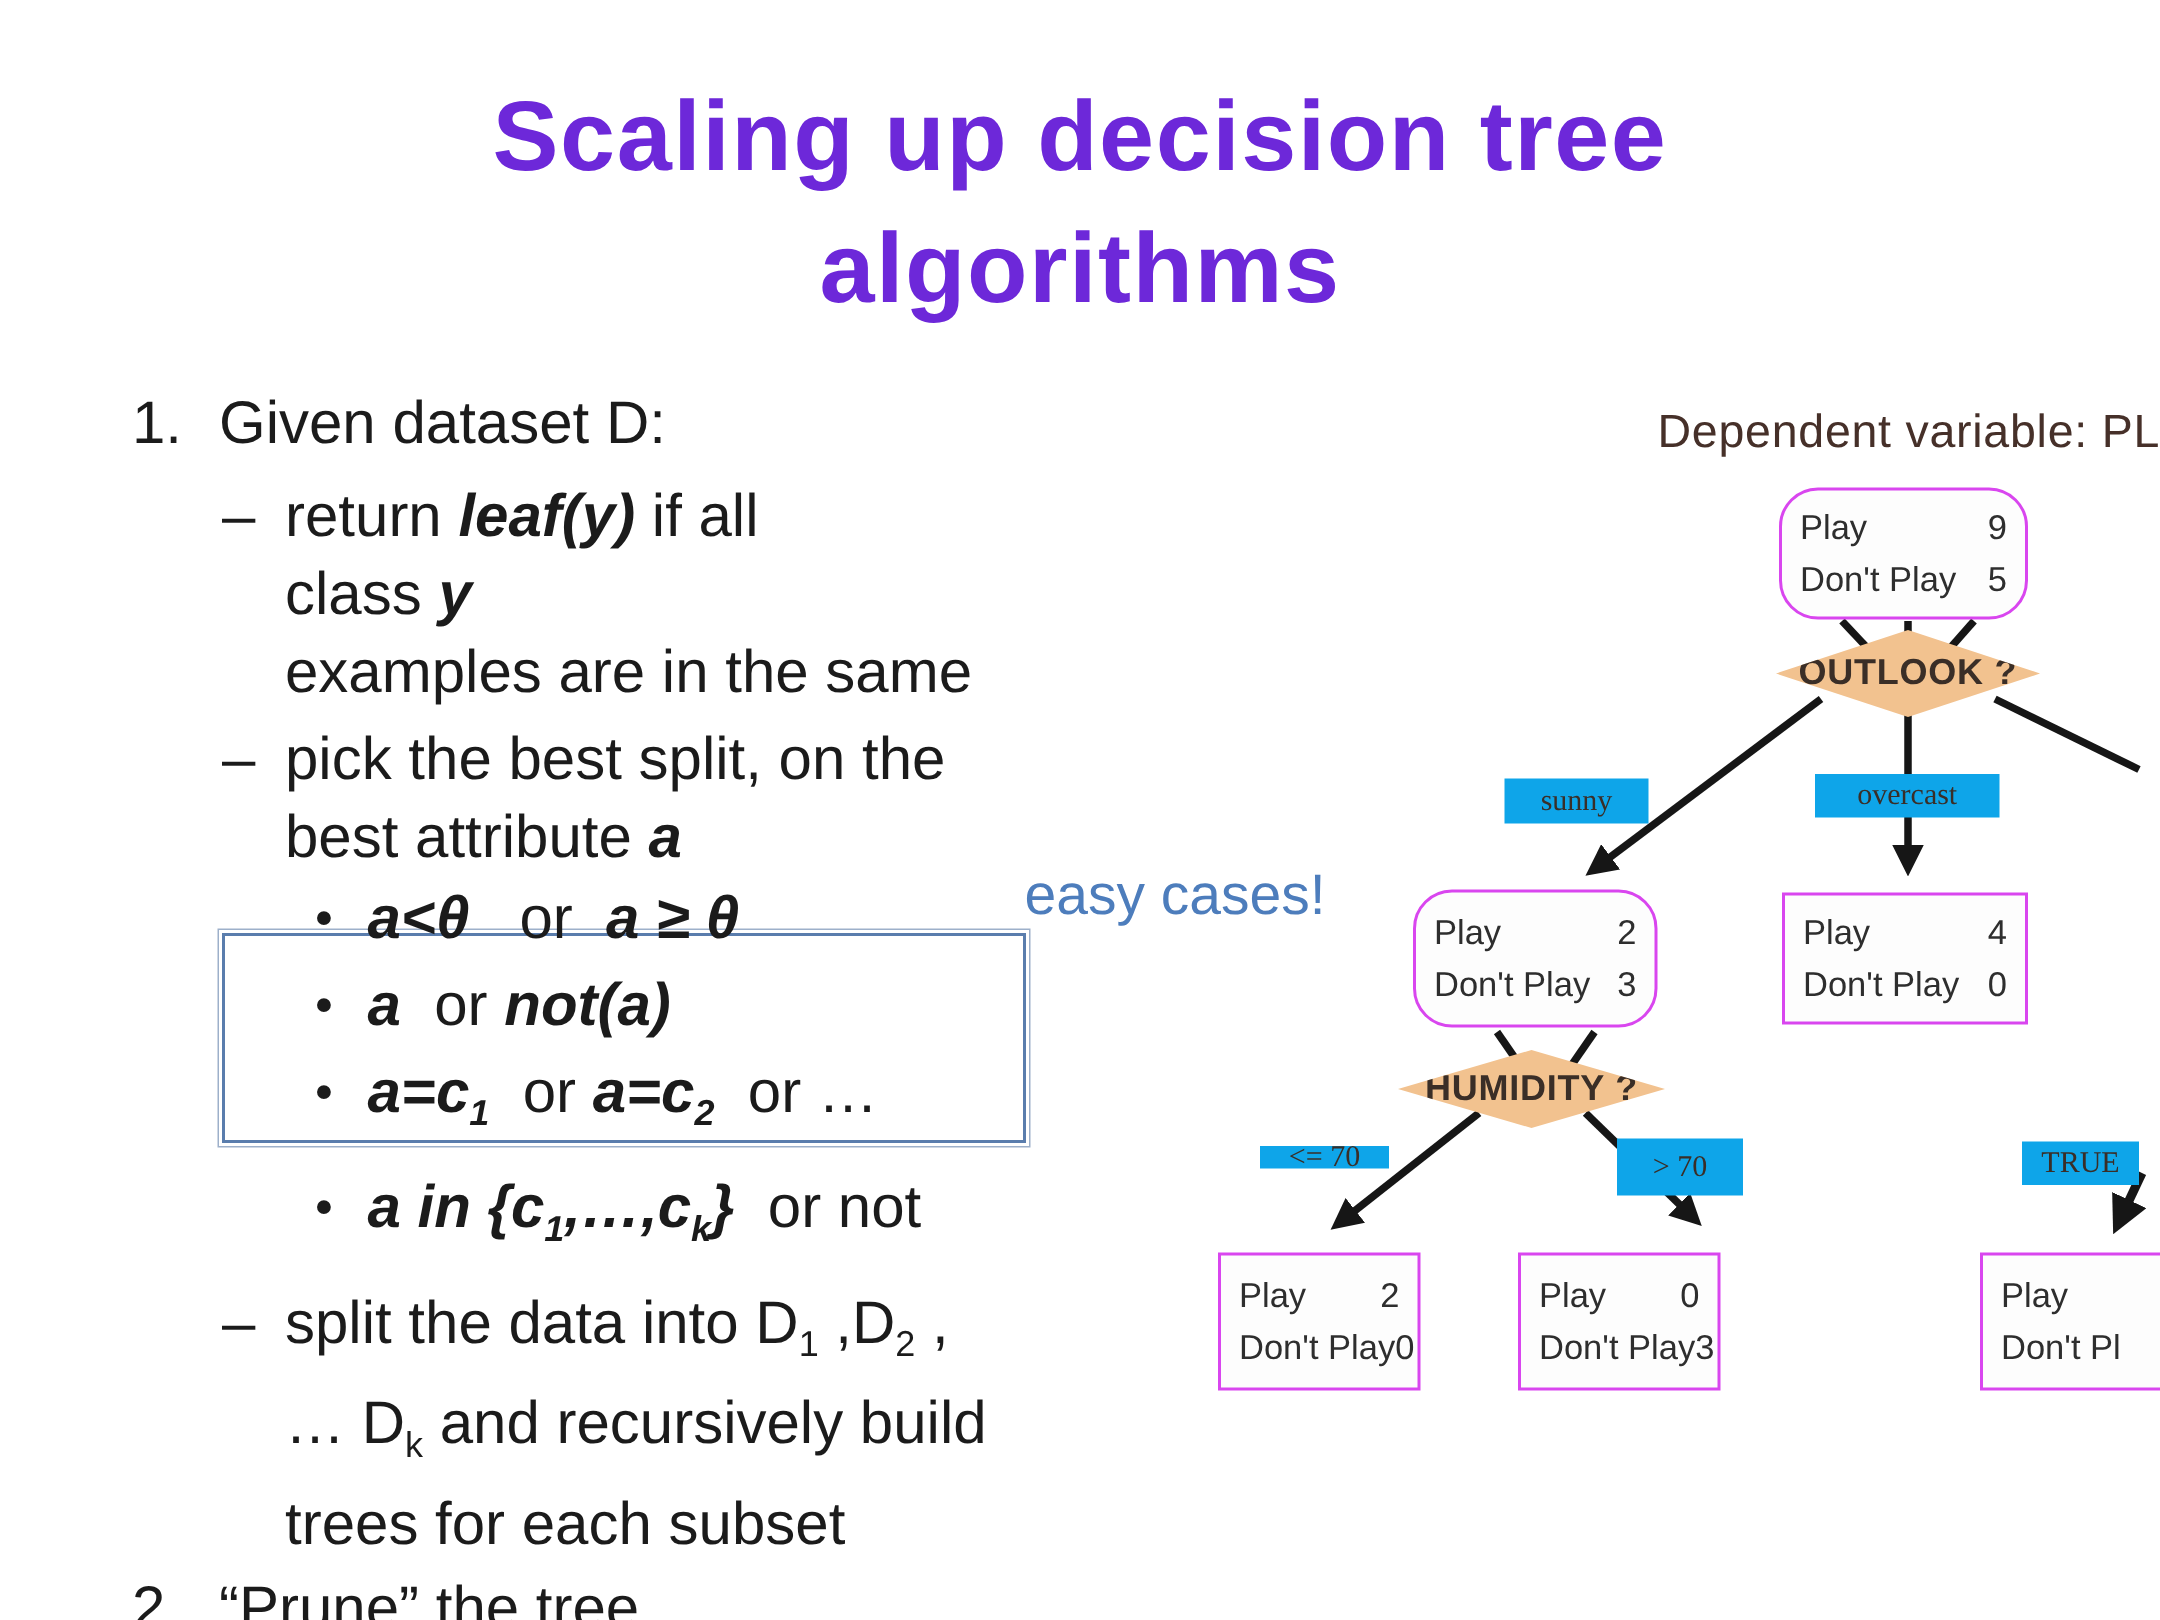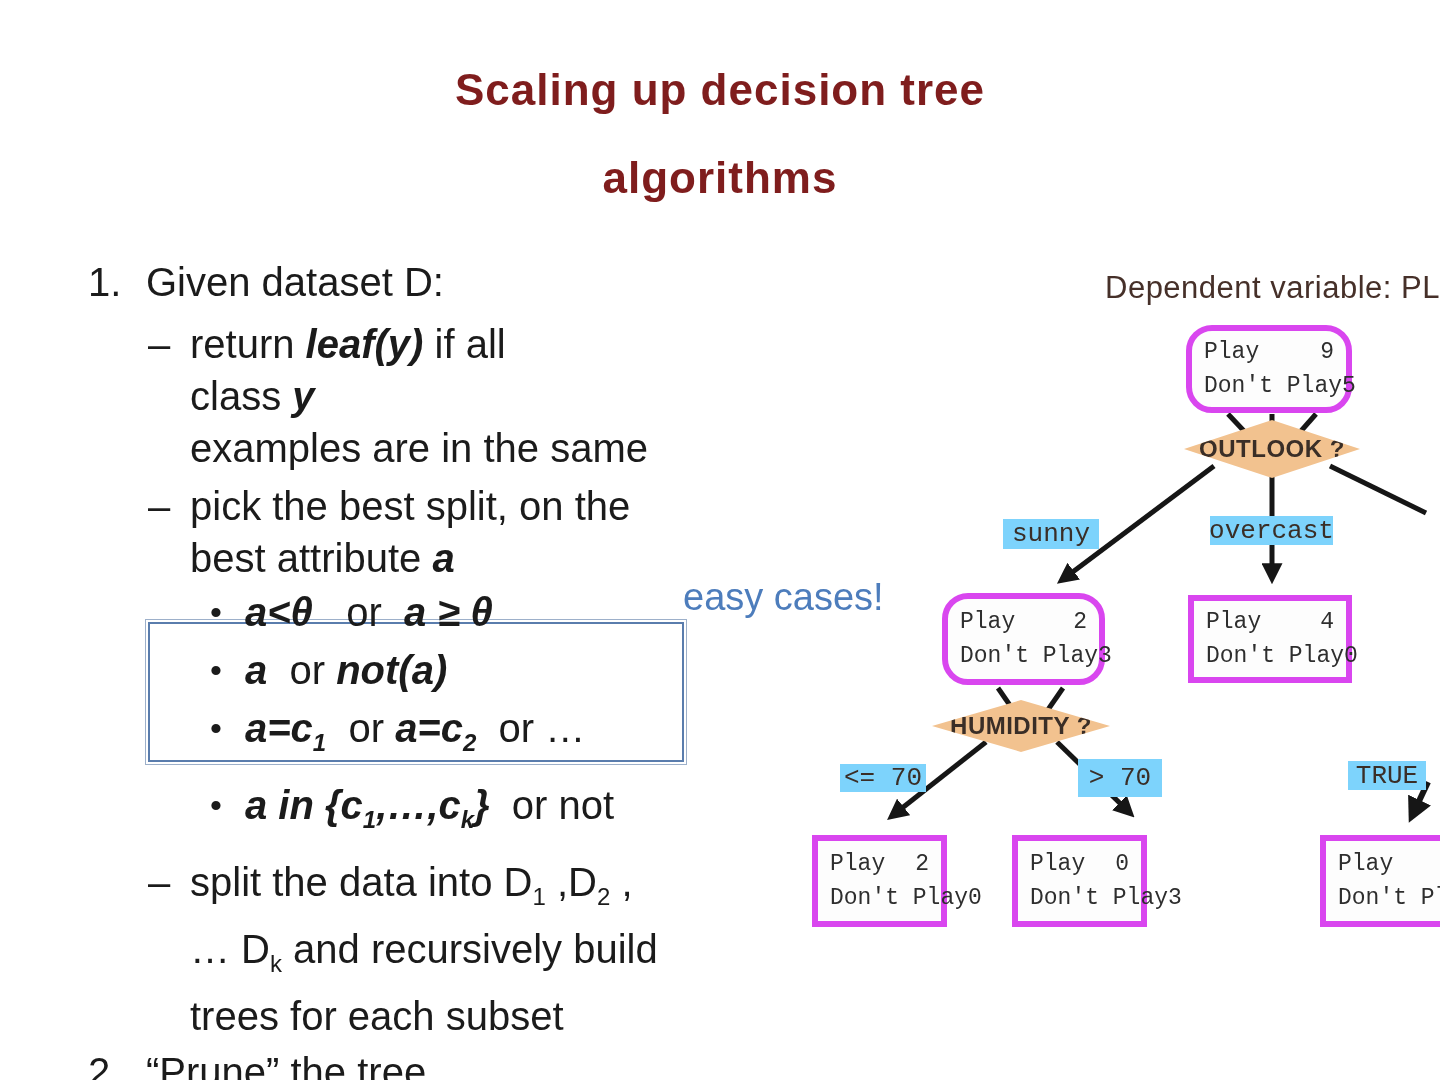--- a/index.html
+++ b/index.html
@@ -3,21 +3,21 @@
 <meta charset="utf-8">
 <style>
   html,body{margin:0;padding:0;}
   body{
     width:1440px;height:1080px;overflow:hidden;position:relative;
     background:#ffffff;font-family:"Liberation Sans",sans-serif;
   }
   
   .title{
     position:absolute;top:46px;left:0;width:1440px;text-align:center;
-    font-weight:bold;font-size:44px;line-height:88px;color:#7f1d1d;
+    font-weight:bold;font-size:66px;line-height:88px;color:#6d28d9;
     letter-spacing:1px;
   }
   
   .outline{
     position:absolute;left:88px;top:256px;width:700px;
     font-size:40px;line-height:52px;color:#1b1b1b;z-index:2;
   }
   .row{display:flex;align-items:flex-start;}
   .num{width:58px;flex:none;}
   .lvl2{padding-left:60px;}
@@ -39,37 +39,37 @@
     text-align:right;
   }
   
   .tree{position:absolute;left:760px;top:250px;width:700px;height:720px;}
   .tree svg{position:absolute;left:0;top:0;z-index:1;}
   .caption{
     position:absolute;left:345px;top:20px;font-size:31px;color:#463029;
     white-space:nowrap;z-index:2;letter-spacing:0.5px;
   }
   .tnode{
-    position:absolute;background:#fdfdfd;border:6px solid #d946ef;
+    position:absolute;background:#fdfdfd;border:2px solid #d946ef;
     display:flex;flex-direction:column;justify-content:center;gap:8px;
     padding:4px 12px;box-sizing:border-box;z-index:3;
-    font-family:Liberation Mono, monospace;font-size:23px;color:#2e2e2e;
+    font-family:Liberation Sans, sans-serif;font-size:23px;color:#2e2e2e;
   }
   .tnode.round{border-radius:26px;}
   .trow{display:flex;justify-content:space-between;white-space:nowrap;}
   .diamond{
     position:absolute;background:#f2c28f;z-index:2;
     clip-path:polygon(50% 0,100% 50%,50% 100%,0 50%);
     display:flex;align-items:center;justify-content:center;
     font-size:24px;font-weight:bold;color:#3a2e27;letter-spacing:0.5px;
   }
   .blabel{
-    position:absolute;background:#7dd3fc;z-index:2;
+    position:absolute;background:#0ea5e9;z-index:2;
     display:flex;align-items:center;justify-content:center;
-    font-family:Liberation Mono, monospace;font-size:26px;color:#3a2e27;
+    font-family:Liberation Serif, serif;font-size:20px;color:#3a2e27;
     white-space:nowrap;
   }
 </style>
 </head>
 <body>
 
 <div class="title">
   <div>Scaling up decision tree</div>
   <div>algorithms</div>
 </div>
@@ -168,21 +168,21 @@
     <line x1="668" y1="532" x2="652" y2="566" stroke="#161616" stroke-width="6" marker-end="url(#ah)"></line>
   </svg>
 
   <div class="caption">Dependent variable: PLA</div>
 
   <div class="diamond" style="left:424px;top:170px;width:176px;height:58px;">OUTLOOK ?</div>
   <div class="diamond" style="left:172px;top:450px;width:178px;height:52px;">HUMIDITY ?</div>
 
   <div class="blabel" style="left:243px;top:269px;width:96px;height:30px;">sunny</div>
   <div class="blabel" style="left:450px;top:266px;width:123px;height:29px;">overcast</div>
-  <div class="blabel" style="left:80px;top:514px;width:86px;height:28px;">&lt;= 70</div>
+  <div class="blabel" style="left:80px;top:514px;width:86px;height:15px;">&lt;= 70</div>
   <div class="blabel" style="left:318px;top:509px;width:84px;height:38px;">&gt; 70</div>
   <div class="blabel" style="left:588px;top:511px;width:78px;height:29px;">TRUE</div>
 
   <div class="tnode round" style="left:426px;top:75px;width:166px;height:88px;">
     <div class="trow">
         <span>Play</span>
         <span>9</span>
       </div>
     <div class="trow">
         <span>Don't Play</span>

